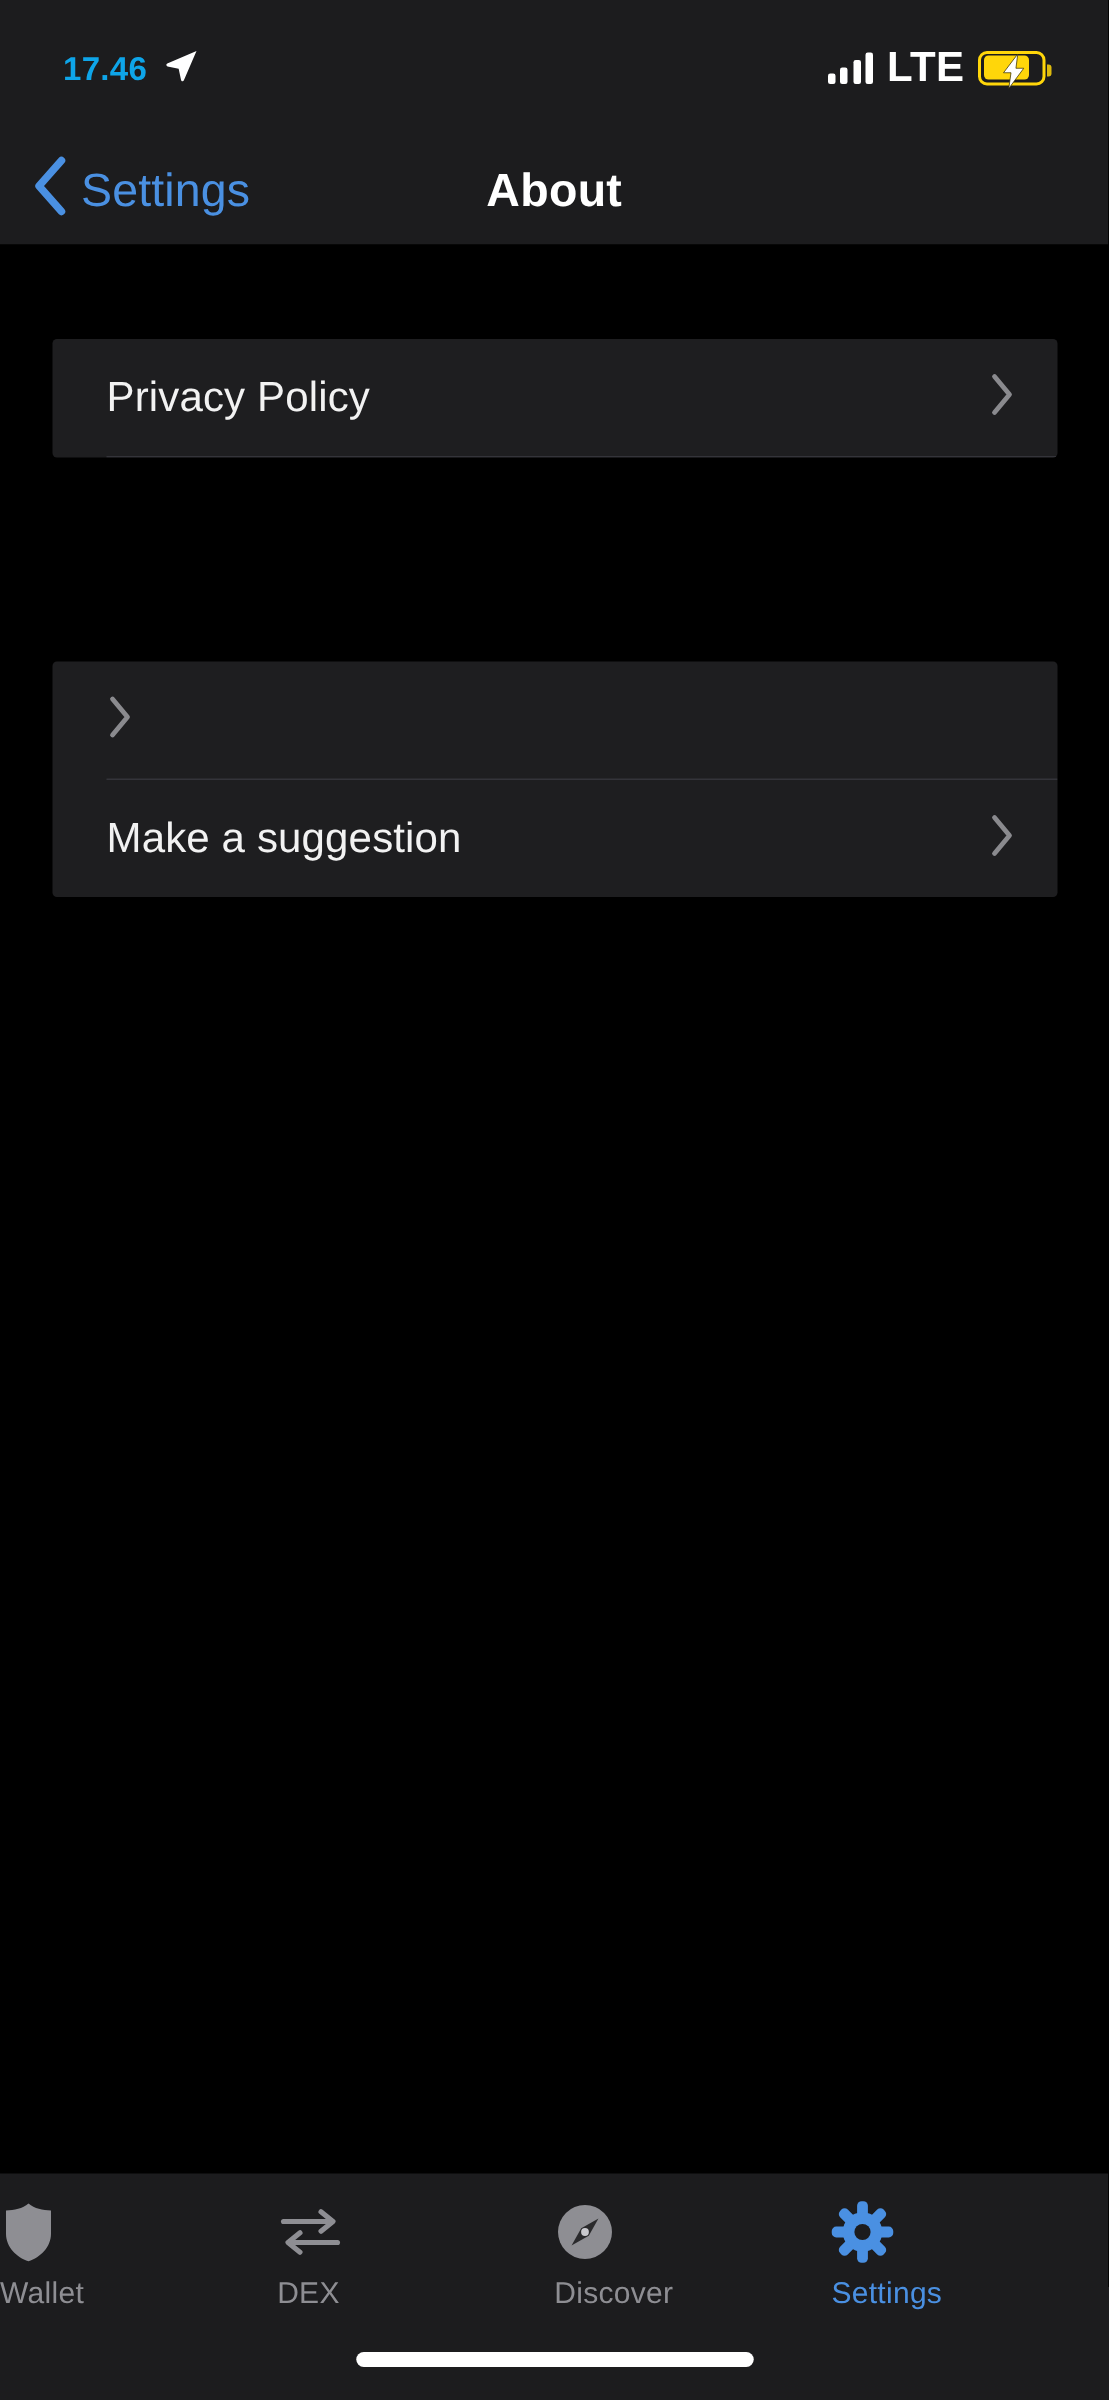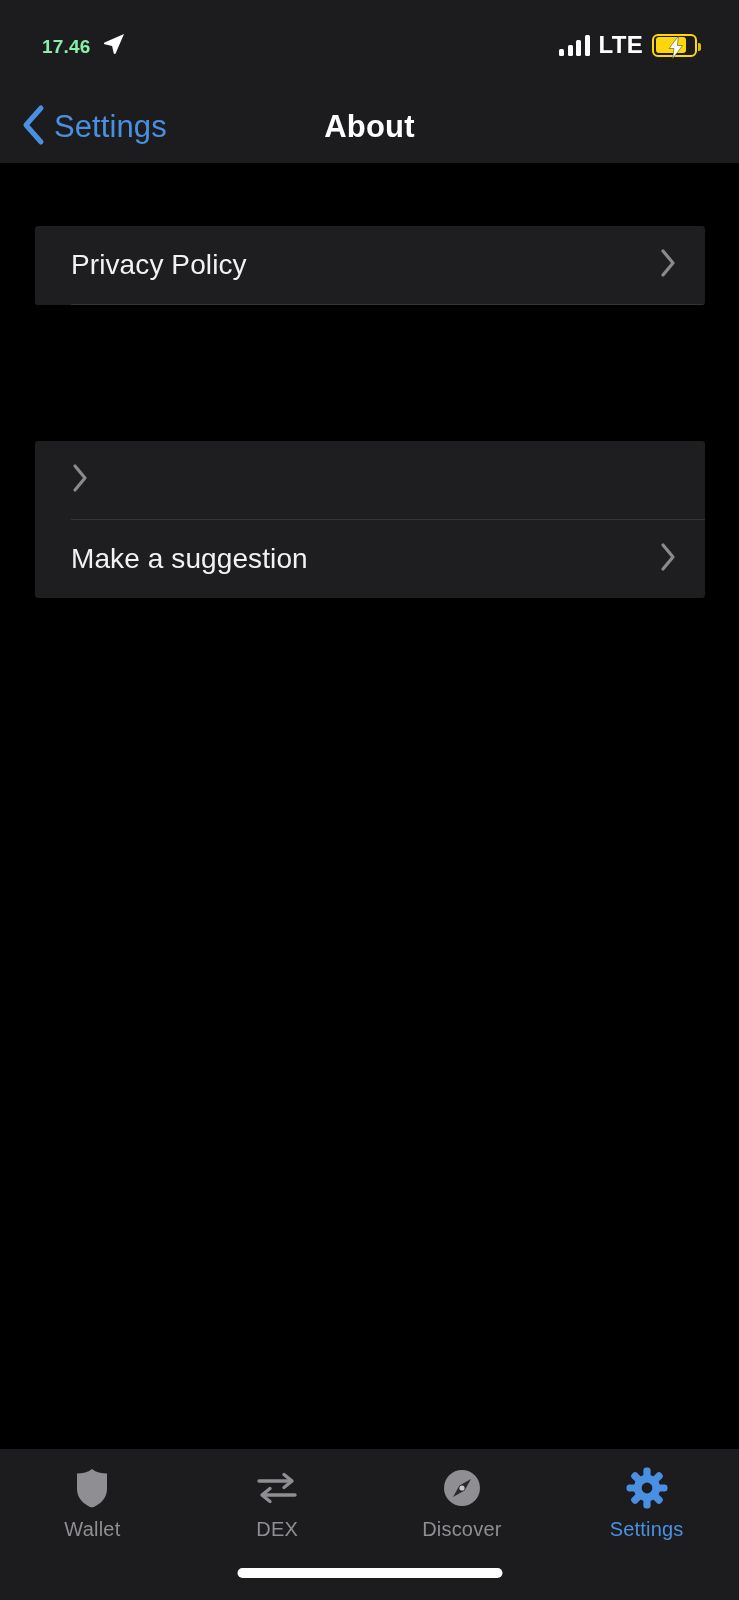--- a/index.html
+++ b/index.html
@@ -31,22 +31,22 @@
     justify-content: space-between;
     padding: 0 42px 0 42px;
     box-sizing: border-box;
   }
   .status-left {
     display: flex;
     align-items: center;
     gap: 11px;
   }
   .status-time {
-    color: #86efac;
-    font-size: 19px;
+    color: #0ea5e9;
+    font-size: 22px;
     font-weight: bold;
     letter-spacing: 0.2px;
     line-height: 1;
     padding-top: 2px;
   }
   .loc-arrow { display: block; }
   .status-right {
     display: flex;
     align-items: center;
     gap: 9px;
@@ -62,21 +62,21 @@
     width: 5px;
     background: #ffffff;
     border-radius: 1.5px;
   }
   .signal-bars i:nth-child(1) { height: 7px; }
   .signal-bars i:nth-child(2) { height: 11px; }
   .signal-bars i:nth-child(3) { height: 16px; }
   .signal-bars i:nth-child(4) { height: 21px; }
   .lte-label {
     color: #ffffff;
-    font-size: 24px;
+    font-size: 28px;
     font-weight: bold;
     letter-spacing: 0.3px;
     line-height: 1;
   }
   .battery {
     position: relative;
     width: 45px;
     height: 23px;
     border: 2px solid #ffd60a;
     border-radius: 6px;
@@ -205,21 +205,21 @@
     background: #1c1c1e;
     display: flex;
     align-items: flex-start;
     padding-top: 18px;
     box-sizing: border-box;
   }
   .tab {
     flex: 1;
     display: flex;
     flex-direction: column;
-    align-items: center;
+    align-items: flex-start;
     gap: 9px;
     cursor: pointer;
   }
   .tab-icon {
     height: 42px;
     display: flex;
     align-items: center;
     justify-content: center;
   }
   .tab-label {

